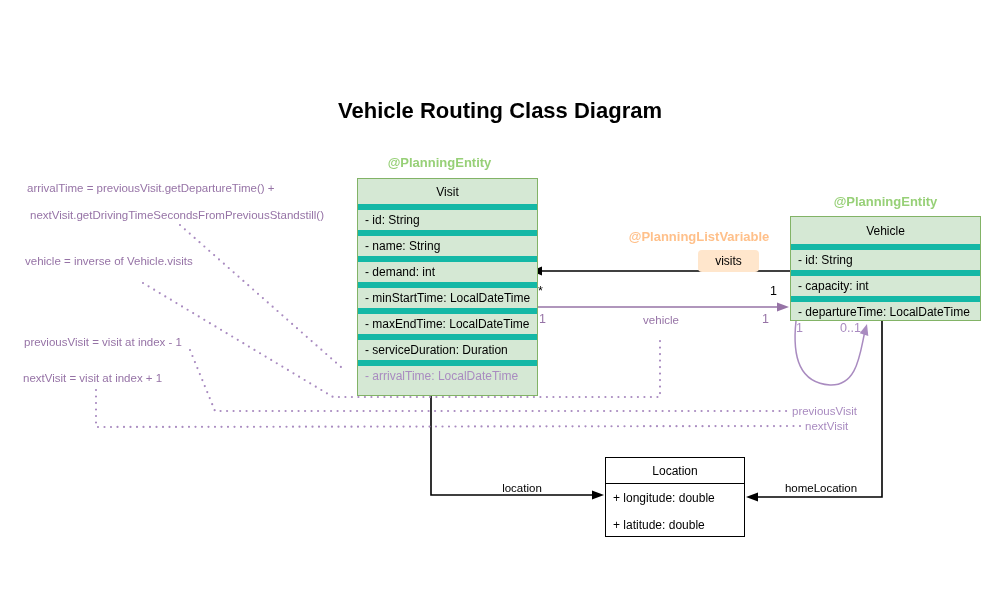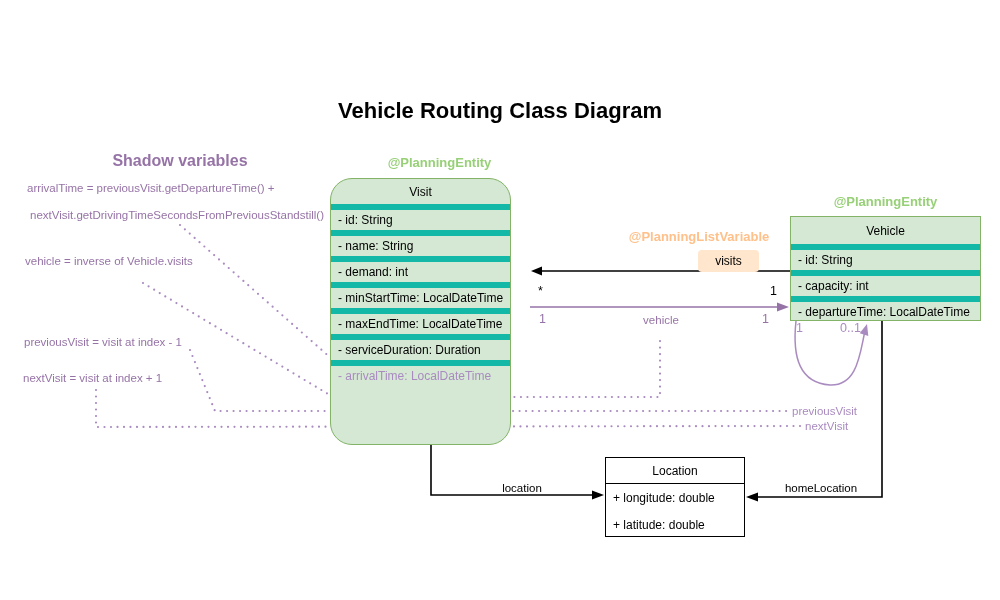--- a/index.html
+++ b/index.html
@@ -73,29 +73,28 @@
     <polygon points="867,324 868.3,335.9 859.7,333.3" fill="#a98bc0"></polygon>
 
     <path d="M180,225 L341,367" fill="none" stroke="#a98bc0" stroke-width="2.2" stroke-linecap="round" stroke-dasharray="0 6.5"></path>
     <path d="M143,283 L333,397 L660,397 L660,336" fill="none" stroke="#a98bc0" stroke-width="2.2" stroke-linecap="round" stroke-dasharray="0 6.5"></path>
     <path d="M190,350 L215,411 L788,411" fill="none" stroke="#a98bc0" stroke-width="2.2" stroke-linecap="round" stroke-dasharray="0 6.5"></path>
     <path d="M96,390 L96,427 L801,426" fill="none" stroke="#a98bc0" stroke-width="2.2" stroke-linecap="round" stroke-dasharray="0 6.5"></path>
   </svg>
 
   <div class="abs title">Vehicle Routing Class Diagram</div>
 
-  <div class="abs shadow-heading">Shadow variables</div>
   <div class="abs shadow-line" style="left:27px;top:182px;">arrivalTime = previousVisit.getDepartureTime() +</div>
   <div class="abs shadow-line" style="left:30px;top:209px;">nextVisit.getDrivingTimeSecondsFromPreviousStandstill()</div>
   <div class="abs shadow-line" style="left:25px;top:255px;">vehicle = inverse of Vehicle.visits</div>
   <div class="abs shadow-line" style="left:24px;top:336px;">previousVisit = visit at index - 1</div>
   <div class="abs shadow-line" style="left:23px;top:372px;">nextVisit = visit at index + 1</div>
 
   <div class="abs annotation green-ann" style="left:349px;top:155px;width:181px;">@PlanningEntity</div>
-  <div class="abs uml-class" style="left:330px;top:178px;width:181px;height:267px;border-radius:22px;">
+  <div class="abs uml-class" style="left:357px;top:178px;width:181px;height:218px;">
     <div class="uml-header" style="height:25px;">Visit</div>
     <div class="uml-row" style="height:26px;">- id: String</div>
     <div class="uml-row" style="height:26px;">- name: String</div>
     <div class="uml-row" style="height:26px;">- demand: int</div>
     <div class="uml-row" style="height:26px;">- minStartTime: LocalDateTime</div>
     <div class="uml-row" style="height:26px;">- maxEndTime: LocalDateTime</div>
     <div class="uml-row" style="height:26px;">- serviceDuration: Duration</div>
     <div class="uml-row shadow-field" style="height:26px;">- arrivalTime: LocalDateTime</div>
   </div>
 

